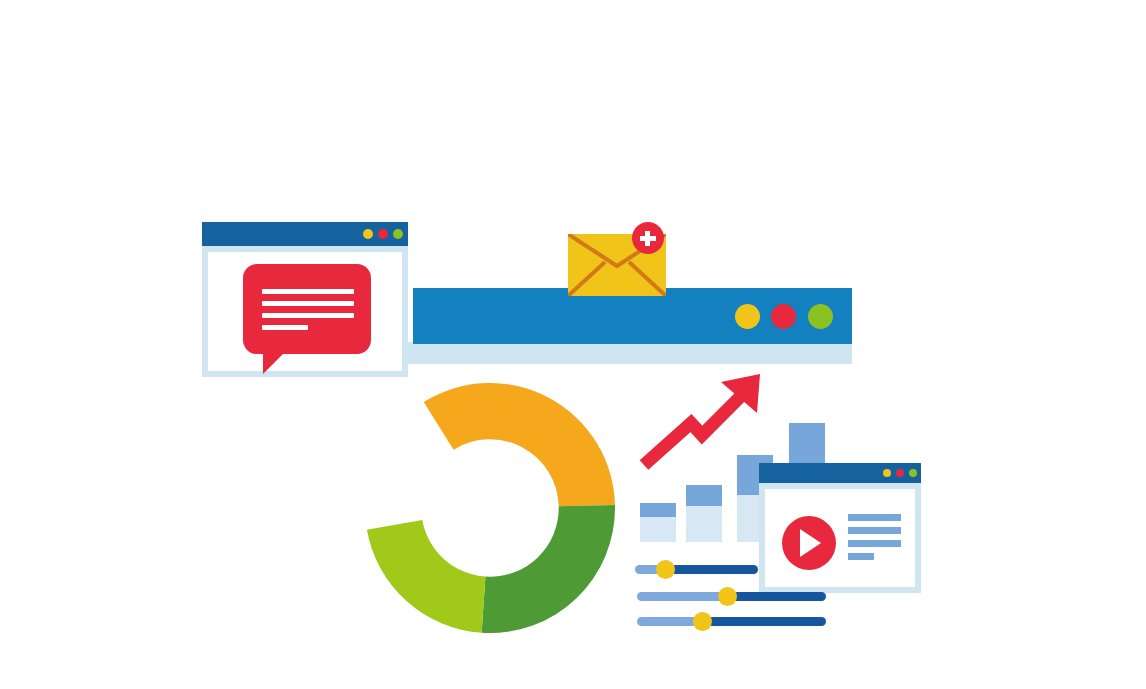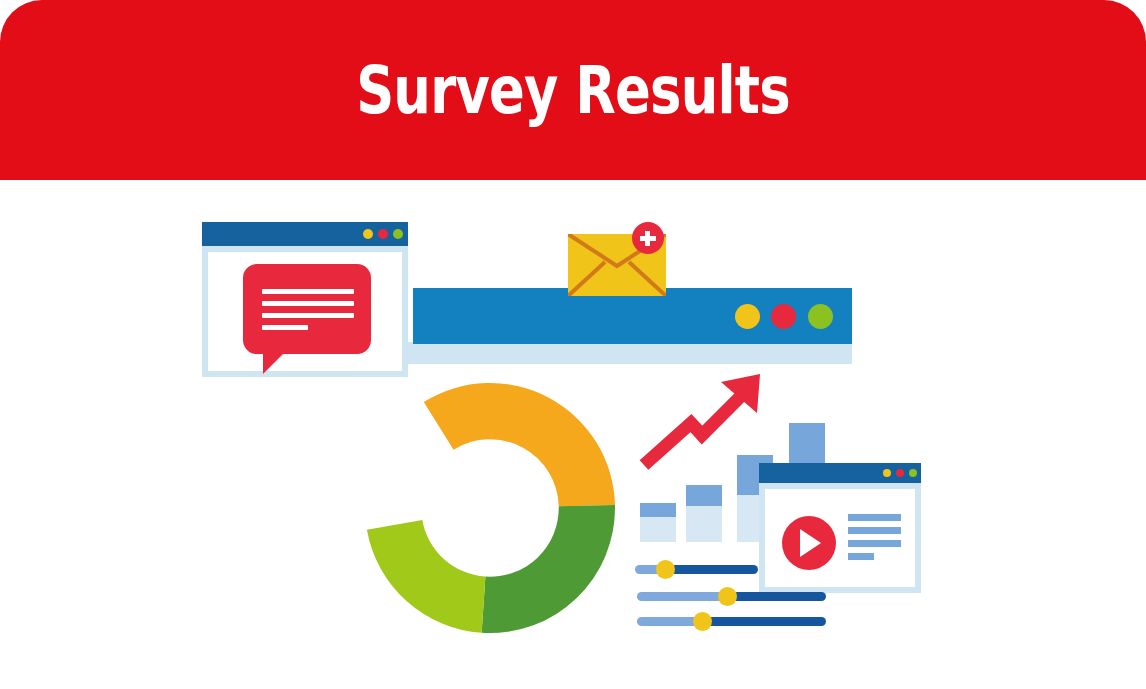--- a/index.html
+++ b/index.html
@@ -212,23 +212,20 @@
 
   #s3-light { left: 637px; top: 617px; width: 75px; }
   #s3-dark  { left: 702px; top: 617px; width: 124px; }
   #s3-knob  { left: 693px; top: 612px; }
 </style>
 </head>
 <body>
 
 <div id="canvas">
 
-  <div id="banner" class="abs">
-    <div id="banner-title">Survey Results</div>
-  </div>
 
   <div id="strip-shadow" class="abs"></div>
   <div id="strip-bar" class="abs"></div>
   <div id="strip-dot-y" class="abs dot"></div>
   <div id="strip-dot-r" class="abs dot"></div>
   <div id="strip-dot-g" class="abs dot"></div>
 
   <div id="envelope" class="abs">
     <svg width="98" height="62" viewBox="0 0 98 62">
       <polyline points="0,0 49,32 98,0" fill="none" stroke="#d2791a" stroke-width="4"></polyline>

